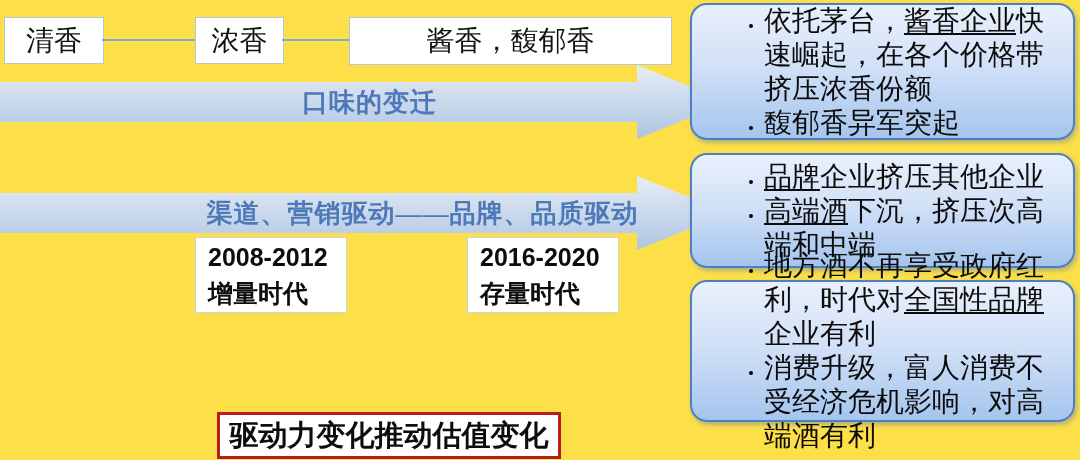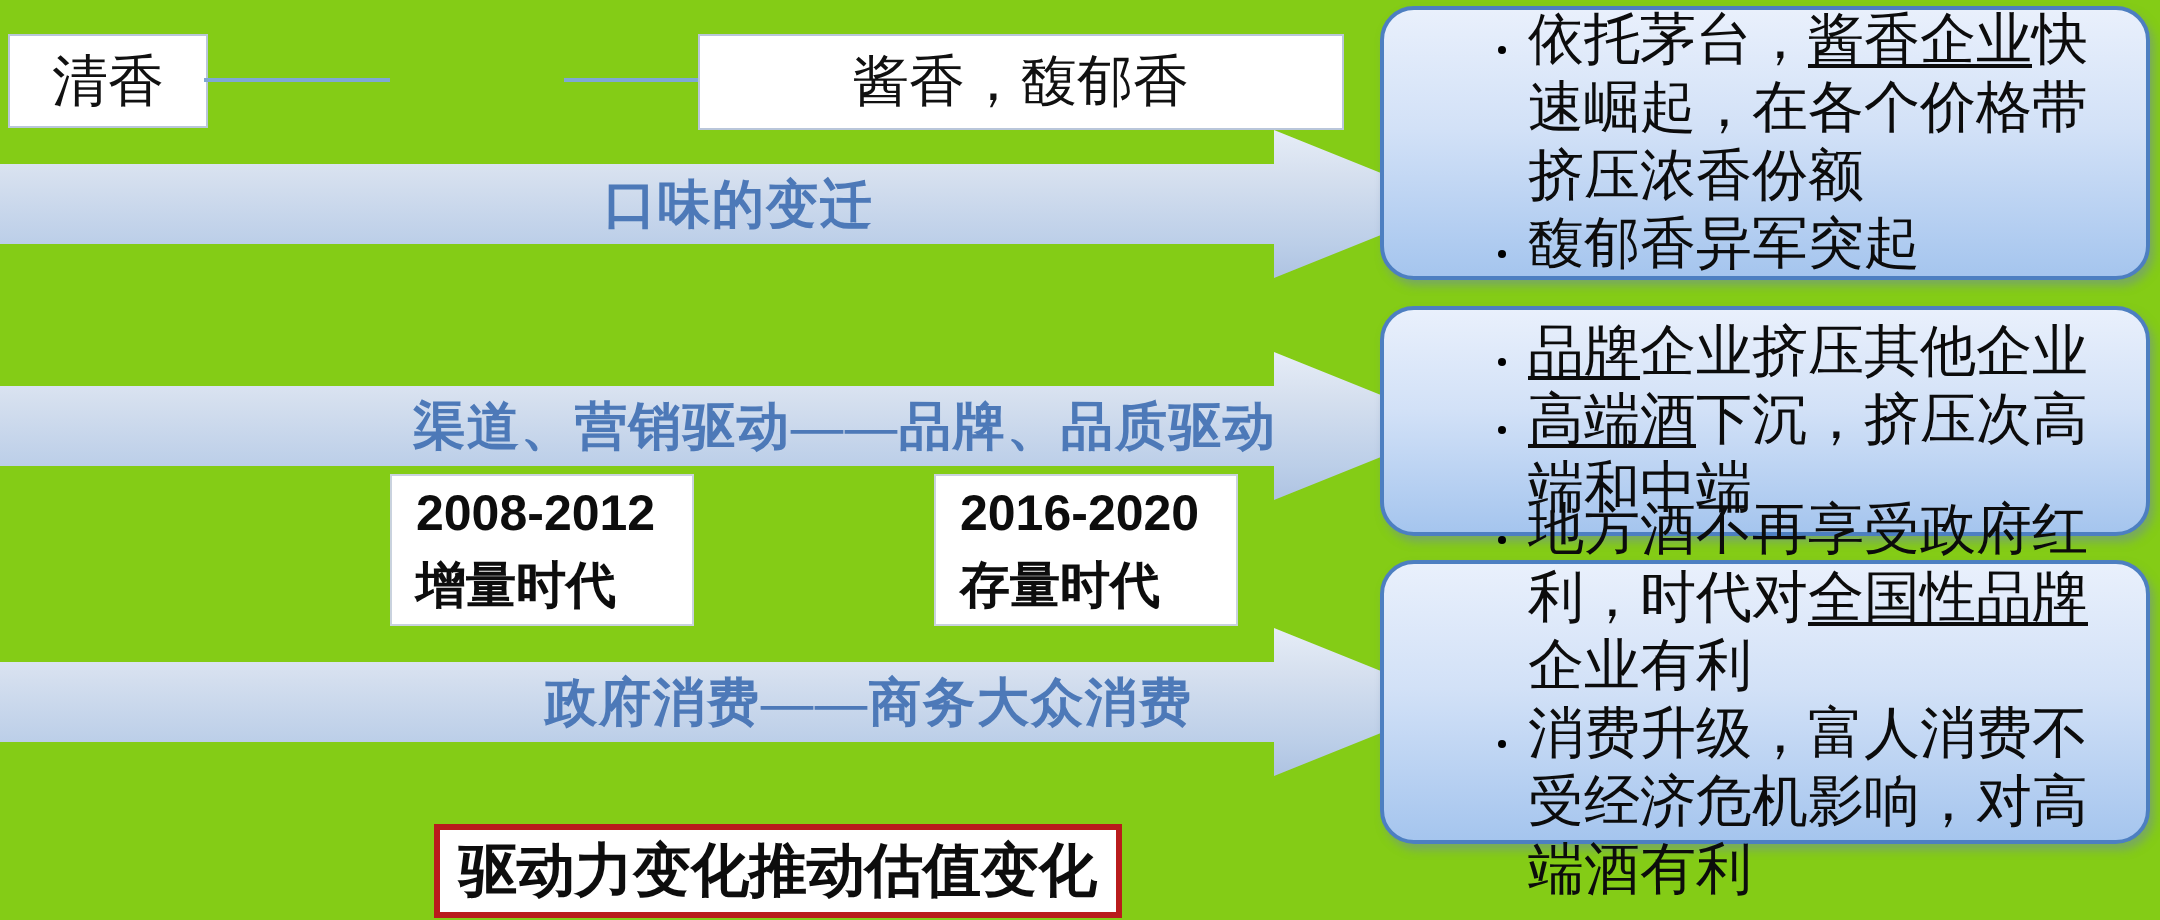--- a/index.html
+++ b/index.html
@@ -1,17 +1,17 @@
 <!DOCTYPE html>
 <html><head>
 <meta charset="utf-8">
 <style>
   html,body{margin:0;padding:0;background:#fff;}
   #slide{
-    position:relative;width:1080px;height:460px;background:#84cc16;overflow:hidden;
+    position:relative;width:1080px;height:460px;background:#fde047;overflow:hidden;
     font-family:"Liberation Sans","DejaVu Sans",sans-serif;
     text-decoration:underline;
   }
   
   .flavor-box{
     position:absolute;top:17px;height:45px;background:#fff;
     border:1px solid #b9c6da;display:flex;align-items:center;justify-content:center;
     font-family:"Liberation Serif","DejaVu Serif",serif;
     font-size:28px;color:#111;white-space:nowrap;
   }
@@ -83,20 +83,23 @@
 </style>
 </head>
 <body>
 
 <div id="slide">
 
   <div class="flavor-box" id="fb1">
     <span>清香</span>
   </div>
   <div class="connector" id="cn1"></div>
+  <div class="flavor-box" id="fb2">
+    <span>浓香</span>
+  </div>
   <div class="connector" id="cn2"></div>
   <div class="flavor-box" id="fb3">
     <span>酱香，馥郁香</span>
   </div>
 
   <div class="arrow" id="arrow1">
     <div class="arrow-label">口味的变迁</div>
   </div>
 
   <div class="arrow" id="arrow2">
@@ -105,23 +108,20 @@
 
   <div class="era-box" id="era1">
     <span>2008-2012</span>
     <span>增量时代</span>
   </div>
   <div class="era-box" id="era2">
     <span>2016-2020</span>
     <span>存量时代</span>
   </div>
 
-  <div class="arrow" id="arrow3">
-    <div class="arrow-label">政府消费——商务大众消费</div>
-  </div>
 
   <div id="conclusion">
     <span>驱动力变化推动估值变化</span>
   </div>
 
   <div class="callout" id="callout1">
     <ul>
       <li><span>依托茅台，</span><span class="u">酱香企业</span><span>快速崛起，在各个价格带挤压浓香份额</span></li>
       <li><span>馥郁香异军突起</span></li>
     </ul>

